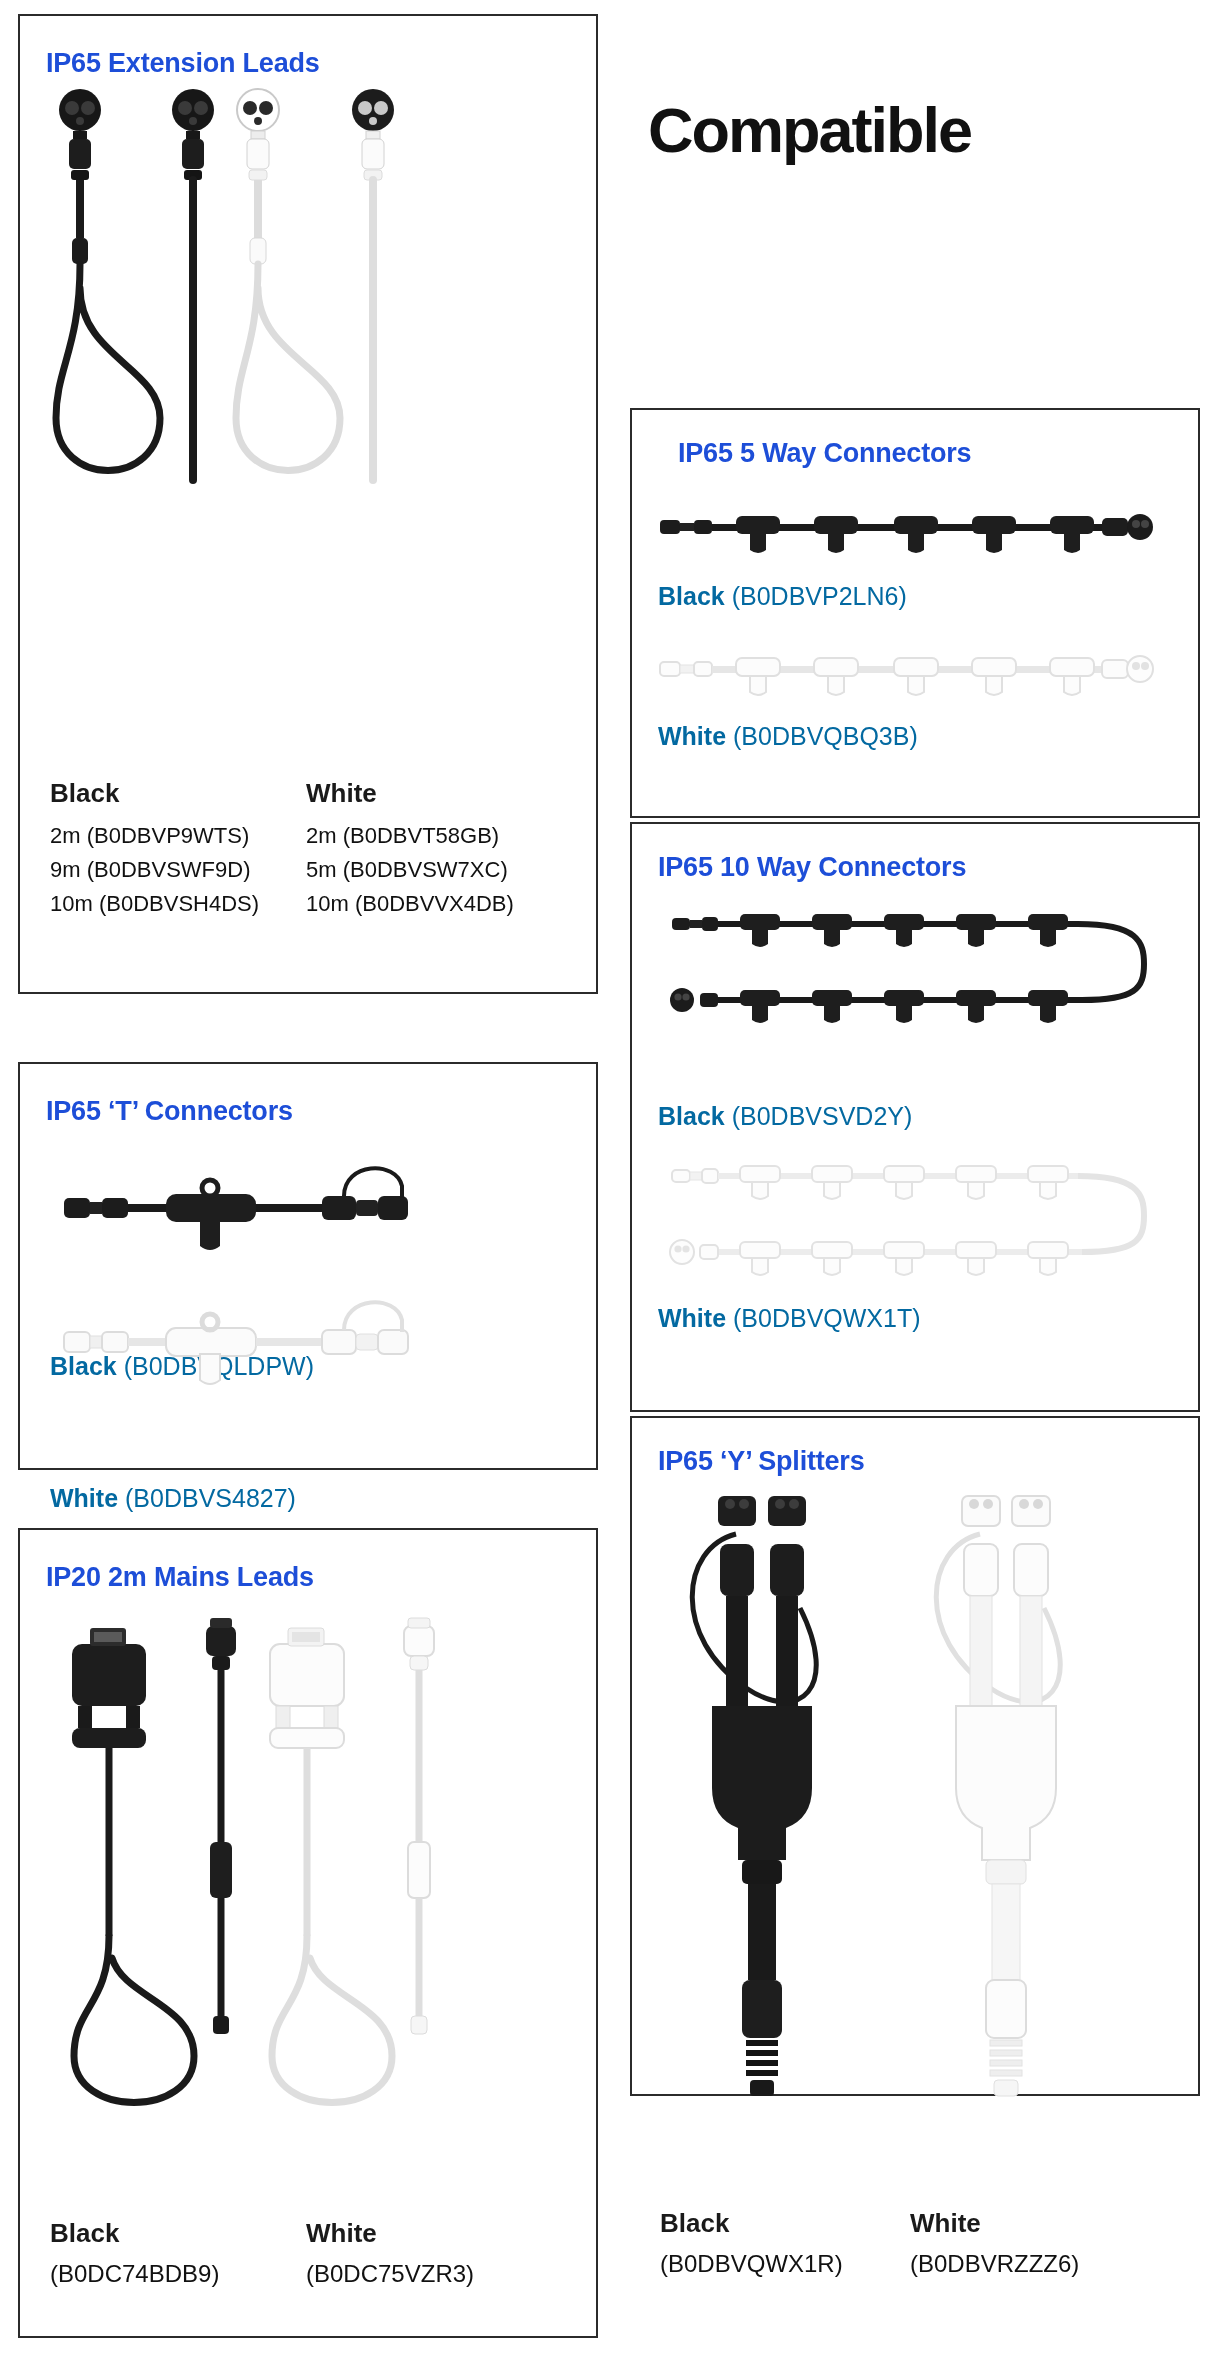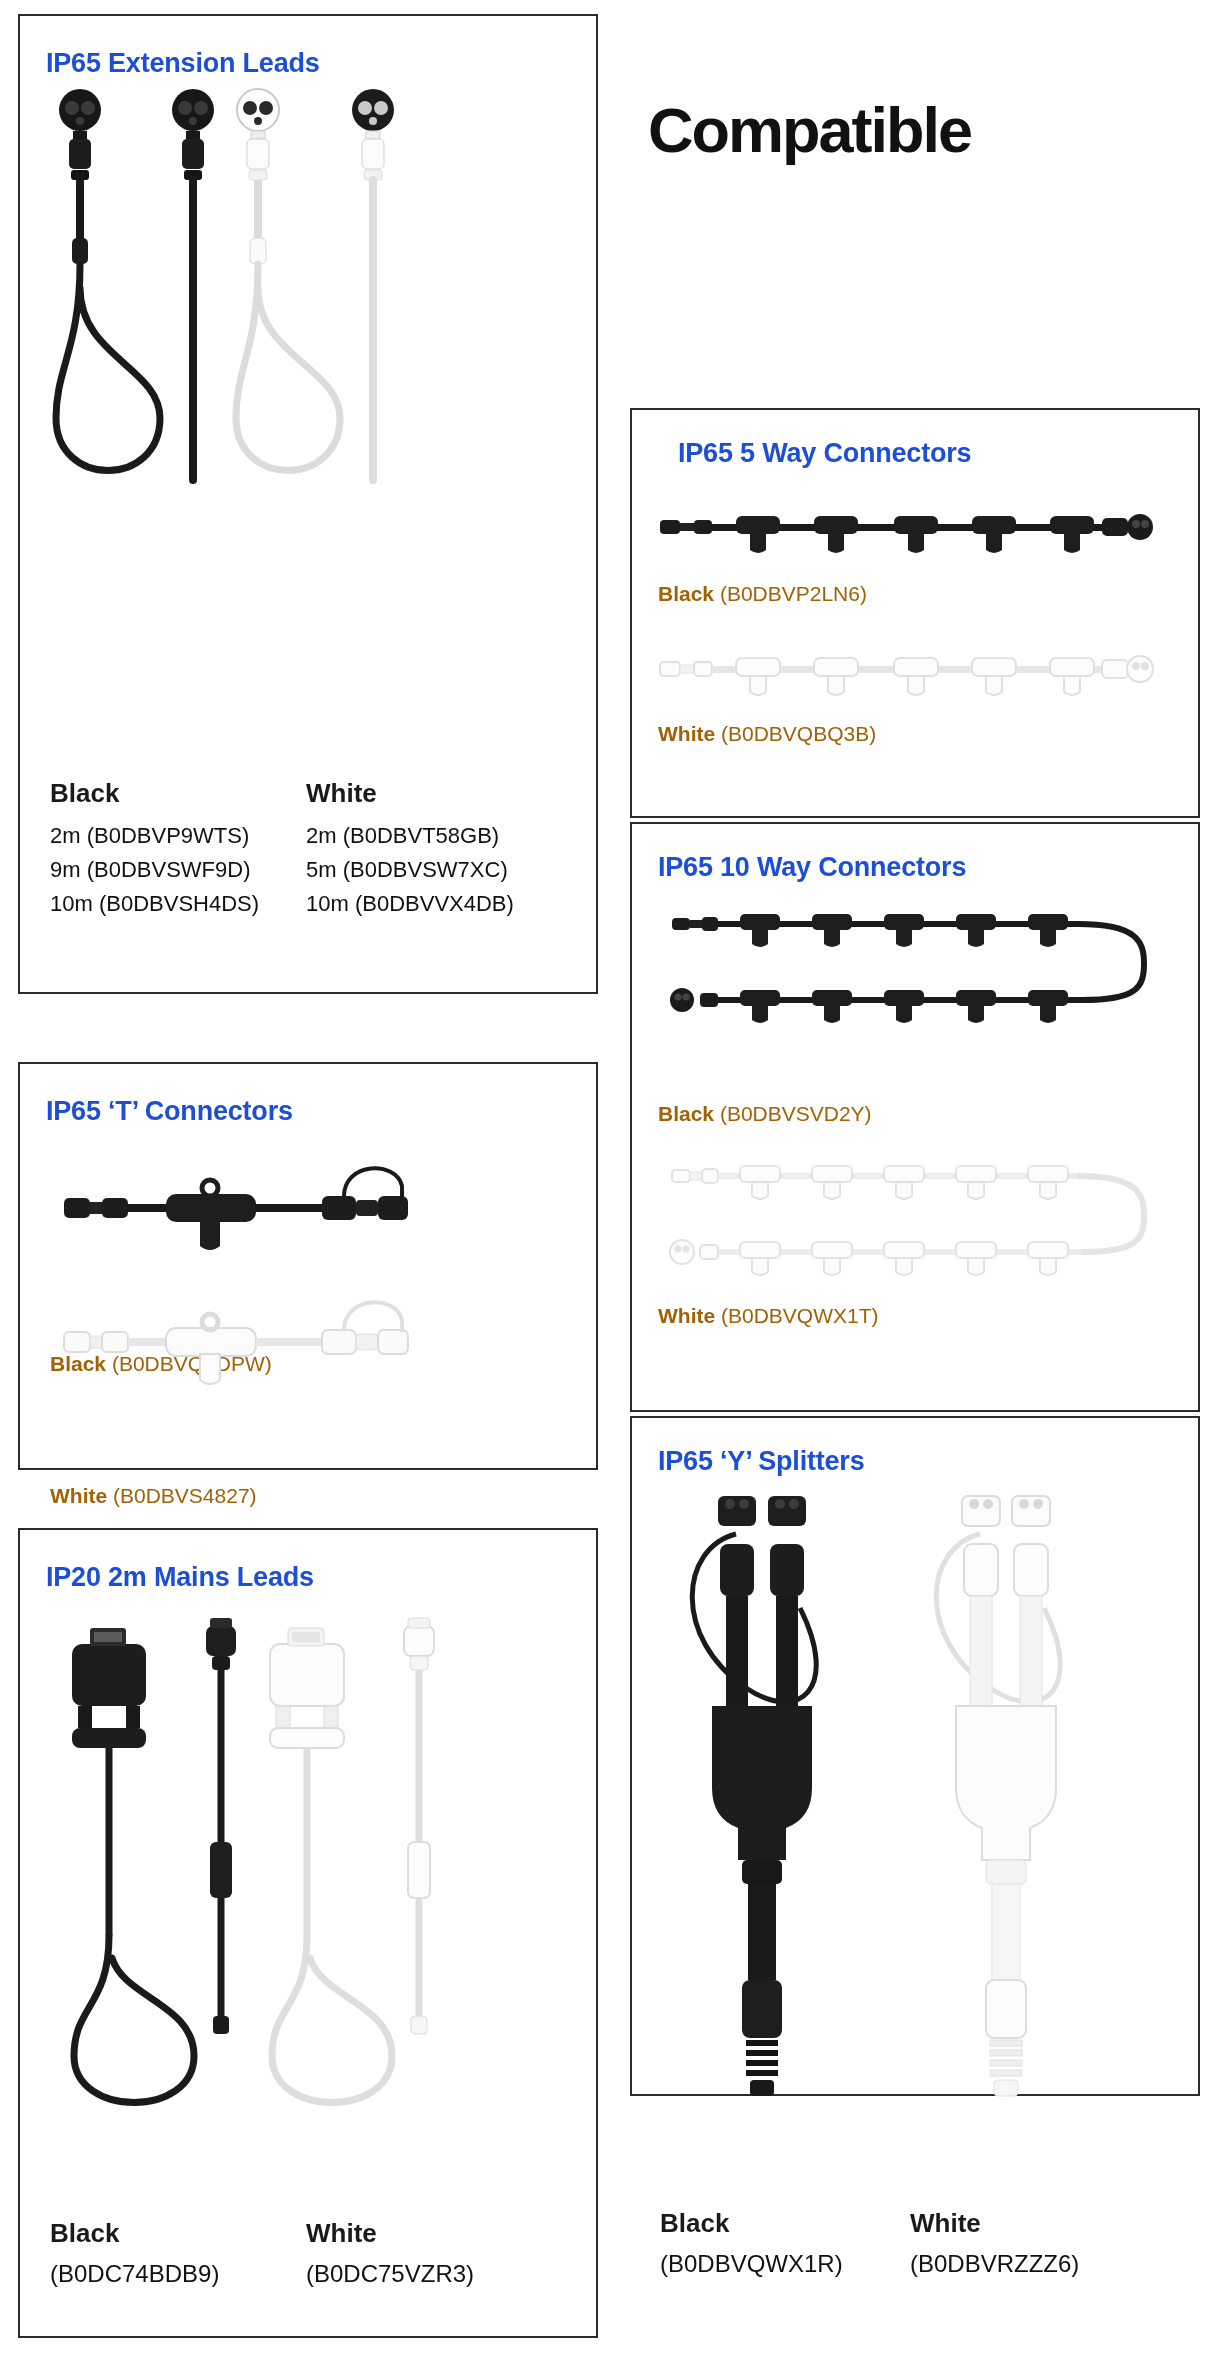--- a/index.html
+++ b/index.html
@@ -22,22 +22,22 @@
     border: 2px solid #2b2b2b;
     background: #fff;
   }
   .panel-title {
     font-size: 27px;
     font-weight: bold;
     letter-spacing: -0.2px;
     color: #1d4ed8;
   }
   .label-line {
-    font-size: 21px;
-    color: #a16207;
+    font-size: 25px;
+    color: #0369a1;
   }
   .label-line b { font-weight: bold; }
   .spec-line {
     font-size: 22px;
     color: #111;
     line-height: 1.55;
   }
   .col-head {
     font-size: 26px;
     font-weight: bold;

